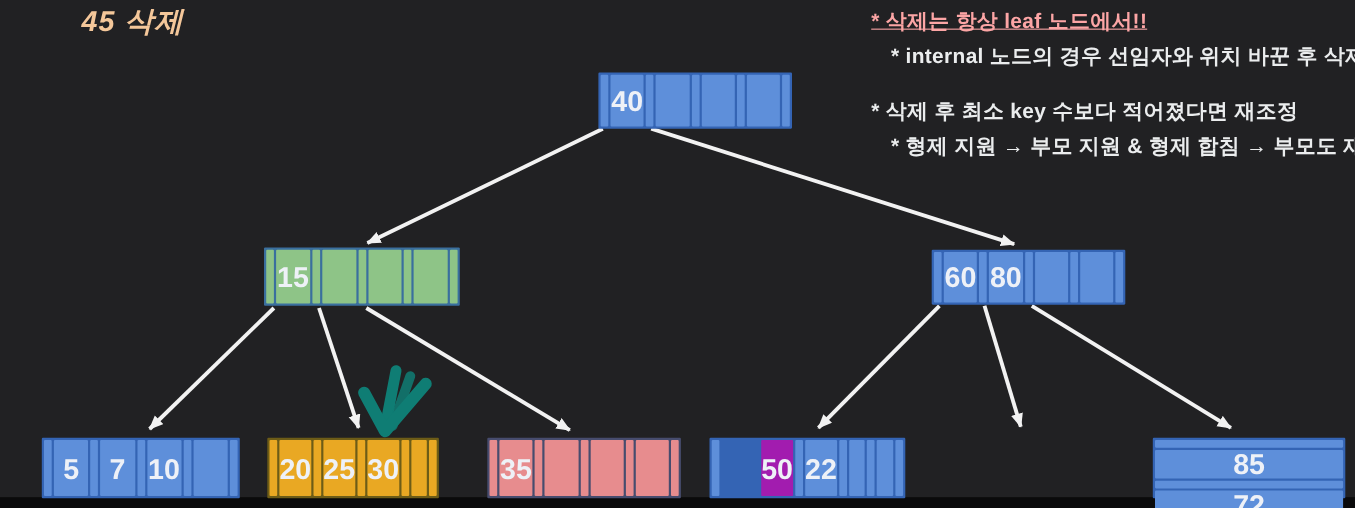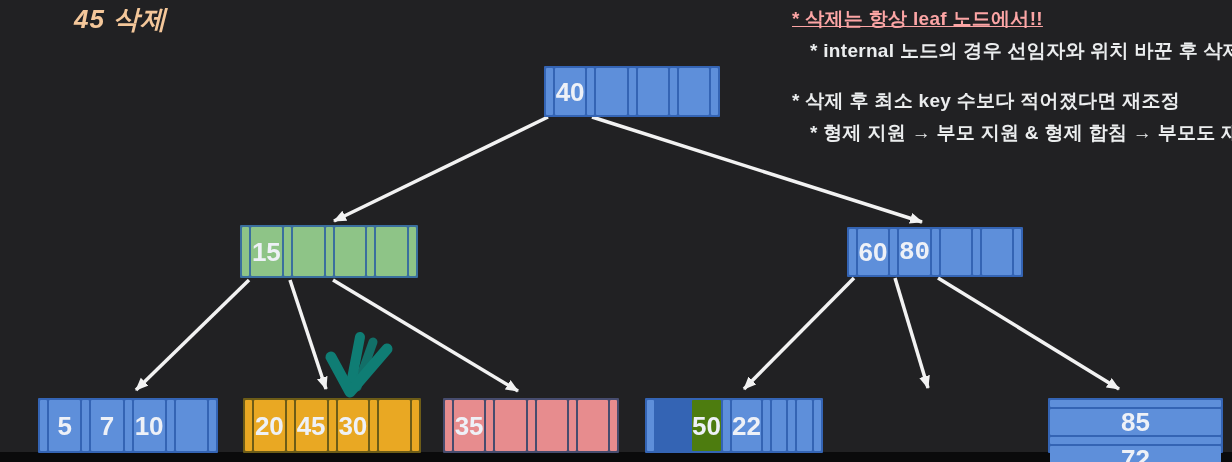--- a/index.html
+++ b/index.html
@@ -89,63 +89,63 @@
       <div class="cell ptr" style="background: rgb(142, 196, 135);"></div>
       <div class="cell key" style="background: rgb(142, 196, 135); color: rgb(238, 241, 247);"></div>
       <div class="cell ptr" style="background: rgb(142, 196, 135);"></div>
       <div class="cell key" style="background: rgb(142, 196, 135); color: rgb(238, 241, 247);"></div>
       <div class="cell ptr" style="background: rgb(142, 196, 135);"></div>
     </div>
   <div class="bnode" style="left: 847px; top: 227px; width: 176px; height: 50px; background: rgb(52, 100, 180);">
       <div class="cell ptr" style="background: rgb(94, 143, 218);"></div>
       <div class="cell key" style="background: rgb(94, 143, 218); color: rgb(238, 241, 247);">60</div>
       <div class="cell ptr" style="background: rgb(94, 143, 218);"></div>
-      <div class="cell key" style="background: rgb(94, 143, 218); color: rgb(238, 241, 247); font-family: Liberation Mono, monospace;">80</div>
+      <div class="cell key" style="background: rgb(94, 143, 218); color: rgb(238, 241, 247);">80</div>
       <div class="cell ptr" style="background: rgb(94, 143, 218);"></div>
       <div class="cell key" style="background: rgb(94, 143, 218); color: rgb(238, 241, 247);"></div>
       <div class="cell ptr" style="background: rgb(94, 143, 218);"></div>
       <div class="cell key" style="background: rgb(94, 143, 218); color: rgb(238, 241, 247);"></div>
       <div class="cell ptr" style="background: rgb(94, 143, 218);"></div>
     </div>
   <div class="bnode" style="left: 38px; top: 398px; width: 180px; height: 55px; background: rgb(52, 100, 180);">
       <div class="cell ptr" style="background: rgb(94, 143, 218);"></div>
       <div class="cell key" style="background: rgb(94, 143, 218); color: rgb(238, 241, 247);">5</div>
       <div class="cell ptr" style="background: rgb(94, 143, 218);"></div>
       <div class="cell key" style="background: rgb(94, 143, 218); color: rgb(238, 241, 247);">7</div>
       <div class="cell ptr" style="background: rgb(94, 143, 218);"></div>
       <div class="cell key" style="background: rgb(94, 143, 218); color: rgb(238, 241, 247);">10</div>
       <div class="cell ptr" style="background: rgb(94, 143, 218);"></div>
       <div class="cell key" style="background: rgb(94, 143, 218); color: rgb(238, 241, 247);"></div>
       <div class="cell ptr" style="background: rgb(94, 143, 218);"></div>
     </div>
-  <div class="bnode" style="left: 243px; top: 398px; width: 178px; height: 55px; background: rgb(109, 92, 23);">
+  <div class="bnode" style="left: 243px; top: 398px; width: 156px; height: 55px; background: rgb(109, 92, 23);">
       <div class="cell ptr" style="background: rgb(233, 168, 35);"></div>
       <div class="cell key" style="background: rgb(233, 168, 35); color: rgb(238, 241, 247);">20</div>
       <div class="cell ptr" style="background: rgb(233, 168, 35);"></div>
-      <div class="cell key" style="background: rgb(233, 168, 35); color: rgb(238, 241, 247);">45</div>
+      <div class="cell key" style="background: rgb(233, 168, 35); color: rgb(238, 241, 247);">25</div>
       <div class="cell ptr" style="background: rgb(233, 168, 35);"></div>
       <div class="cell key" style="background: rgb(233, 168, 35); color: rgb(238, 241, 247);">30</div>
       <div class="cell ptr" style="background: rgb(233, 168, 35);"></div>
       <div class="cell key" style="background: rgb(233, 168, 35); color: rgb(238, 241, 247);"></div>
       <div class="cell ptr" style="background: rgb(233, 168, 35);"></div>
     </div>
   <div class="bnode" style="left: 443px; top: 398px; width: 176px; height: 55px; background: rgb(71, 76, 110);">
       <div class="cell ptr" style="background: rgb(231, 140, 142);"></div>
       <div class="cell key" style="background: rgb(231, 140, 142); color: rgb(238, 241, 247);">35</div>
       <div class="cell ptr" style="background: rgb(231, 140, 142);"></div>
       <div class="cell key" style="background: rgb(231, 140, 142); color: rgb(238, 241, 247);"></div>
       <div class="cell ptr" style="background: rgb(231, 140, 142);"></div>
       <div class="cell key" style="background: rgb(231, 140, 142); color: rgb(238, 241, 247);"></div>
       <div class="cell ptr" style="background: rgb(231, 140, 142);"></div>
       <div class="cell key" style="background: rgb(231, 140, 142); color: rgb(238, 241, 247);"></div>
       <div class="cell ptr" style="background: rgb(231, 140, 142);"></div>
     </div>
   <div class="bnode" style="left: 645px; top: 398px; width: 178px; height: 55px; background: rgb(52, 100, 180);">
       <div class="cell ptr" style="background: rgb(94, 143, 218);"></div>
-      <div class="cell key" style="background: #4d7c0f; color: rgb(238, 241, 247); margin-left: 36px;">50</div>
+      <div class="cell key" style="background: #a21caf; color: rgb(238, 241, 247); margin-left: 36px;">50</div>
       <div class="cell ptr" style="background: rgb(94, 143, 218);"></div>
       <div class="cell key" style="background: rgb(94, 143, 218); color: rgb(238, 241, 247);">22</div>
       <div class="cell ptr" style="background: rgb(94, 143, 218);"></div>
       <div class="cell key" style="background: rgb(94, 143, 218); color: rgb(238, 241, 247);"></div>
       <div class="cell ptr" style="background: rgb(94, 143, 218);"></div>
       <div class="cell key" style="background: rgb(94, 143, 218); color: rgb(238, 241, 247);"></div>
       <div class="cell ptr" style="background: rgb(94, 143, 218);"></div>
     </div>
   <div class="bnode" style="left: 1048px; top: 398px; width: 175px; height: 55px; background: rgb(52, 100, 180); flex-direction: column;">
       <div class="cell ptr" style="background: rgb(94, 143, 218);"></div>

